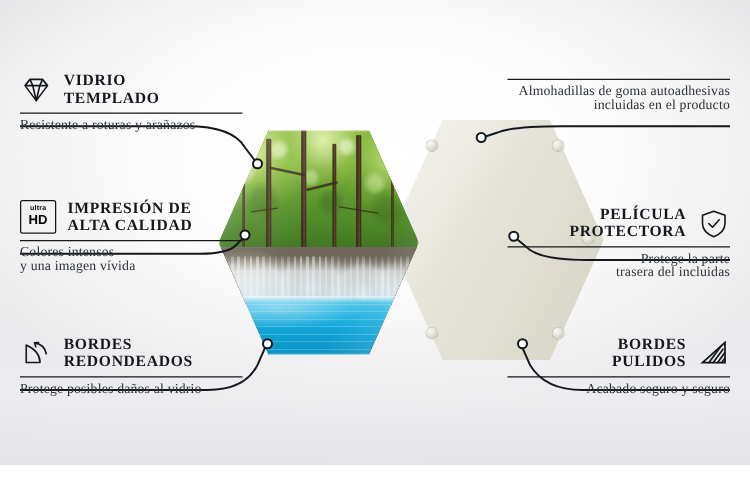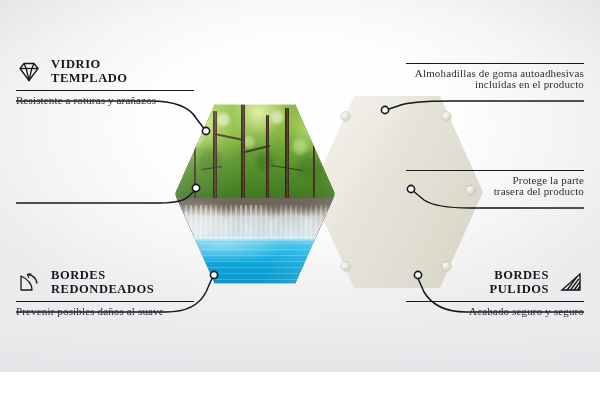--- a/index.html
+++ b/index.html
@@ -267,47 +267,70 @@
           <path d="M8 4.5 L10.2 9.5 L13 21.5 L15.8 9.5 L18 4.5"></path>
         </g>
       </svg>
       <div class="ftitle">VIDRIO
 TEMPLADO</div>
     </div>
     <div class="frule"></div>
     <div class="fdesc">Resistente a roturas y arañazos</div>
   </div>
 
+  <div class="feature left" id="f-print">
+    <div class="rowtop">
+      <div class="hd-badge">
+        <span class="u">ultra</span>
+        <span class="h">HD</span>
+      </div>
+      <div class="ftitle">IMPRESIÓN DE
+ALTA CALIDAD</div>
+    </div>
+    <div class="frule"></div>
+    <div class="fdesc">Colores intensos
+y una imagen vívida</div>
+  </div>
 
   <div class="feature left" id="f-rounded">
     <div class="rowtop">
       <svg class="ficon" viewBox="0 0 26 26">
         <g fill="none" stroke="#14181c" stroke-width="1.3" stroke-linecap="round" stroke-linejoin="round">
           <path d="M5 6 V20 H16 Q16 11 5 6 Z"></path>
           <path d="M12 4.5 Q19.5 5.5 21 13"></path>
           <path d="M12.6 7.4 L11.6 4.3 L14.8 4.0"></path>
         </g>
       </svg>
       <div class="ftitle">BORDES
 REDONDEADOS</div>
     </div>
     <div class="frule"></div>
-    <div class="fdesc">Prevenir posibles daños al suave</div>
+    <div class="fdesc">Protege posibles daños al vidrio</div>
   </div>
 
   <div class="feature right" id="f-coasters">
     <div class="frule"></div>
     <div class="fdesc">Almohadillas de goma autoadhesivas
 incluidas en el producto</div>
   </div>
 
   <div class="feature right" id="f-film">
+    <div class="rowtop">
+      <div class="ftitle">PELÍCULA
+PROTECTORA</div>
+      <svg class="ficon" viewBox="0 0 26 26">
+        <g fill="none" stroke="#14181c" stroke-width="1.3" stroke-linejoin="round" stroke-linecap="round">
+          <path d="M13 3 L22 6.2 V13 Q22 19.6 13 23.4 Q4 19.6 4 13 V6.2 Z"></path>
+          <path d="M9 12.8 L12 15.8 L17.4 9.8"></path>
+        </g>
+      </svg>
+    </div>
     <div class="frule"></div>
     <div class="fdesc">Protege la parte
-trasera del producto</div>
+trasera del incluidas</div>
   </div>
 
   <div class="feature right" id="f-polished">
     <div class="rowtop">
       <div class="ftitle">BORDES
 PULIDOS</div>
       <svg class="ficon" viewBox="0 0 26 26">
         <g stroke="#14181c" stroke-width="1.4" stroke-linecap="round" fill="none">
           <path d="M22 4 L22 20 L4 20 Z"></path>
           <path d="M9.2 20 L18.6 7.2"></path>

